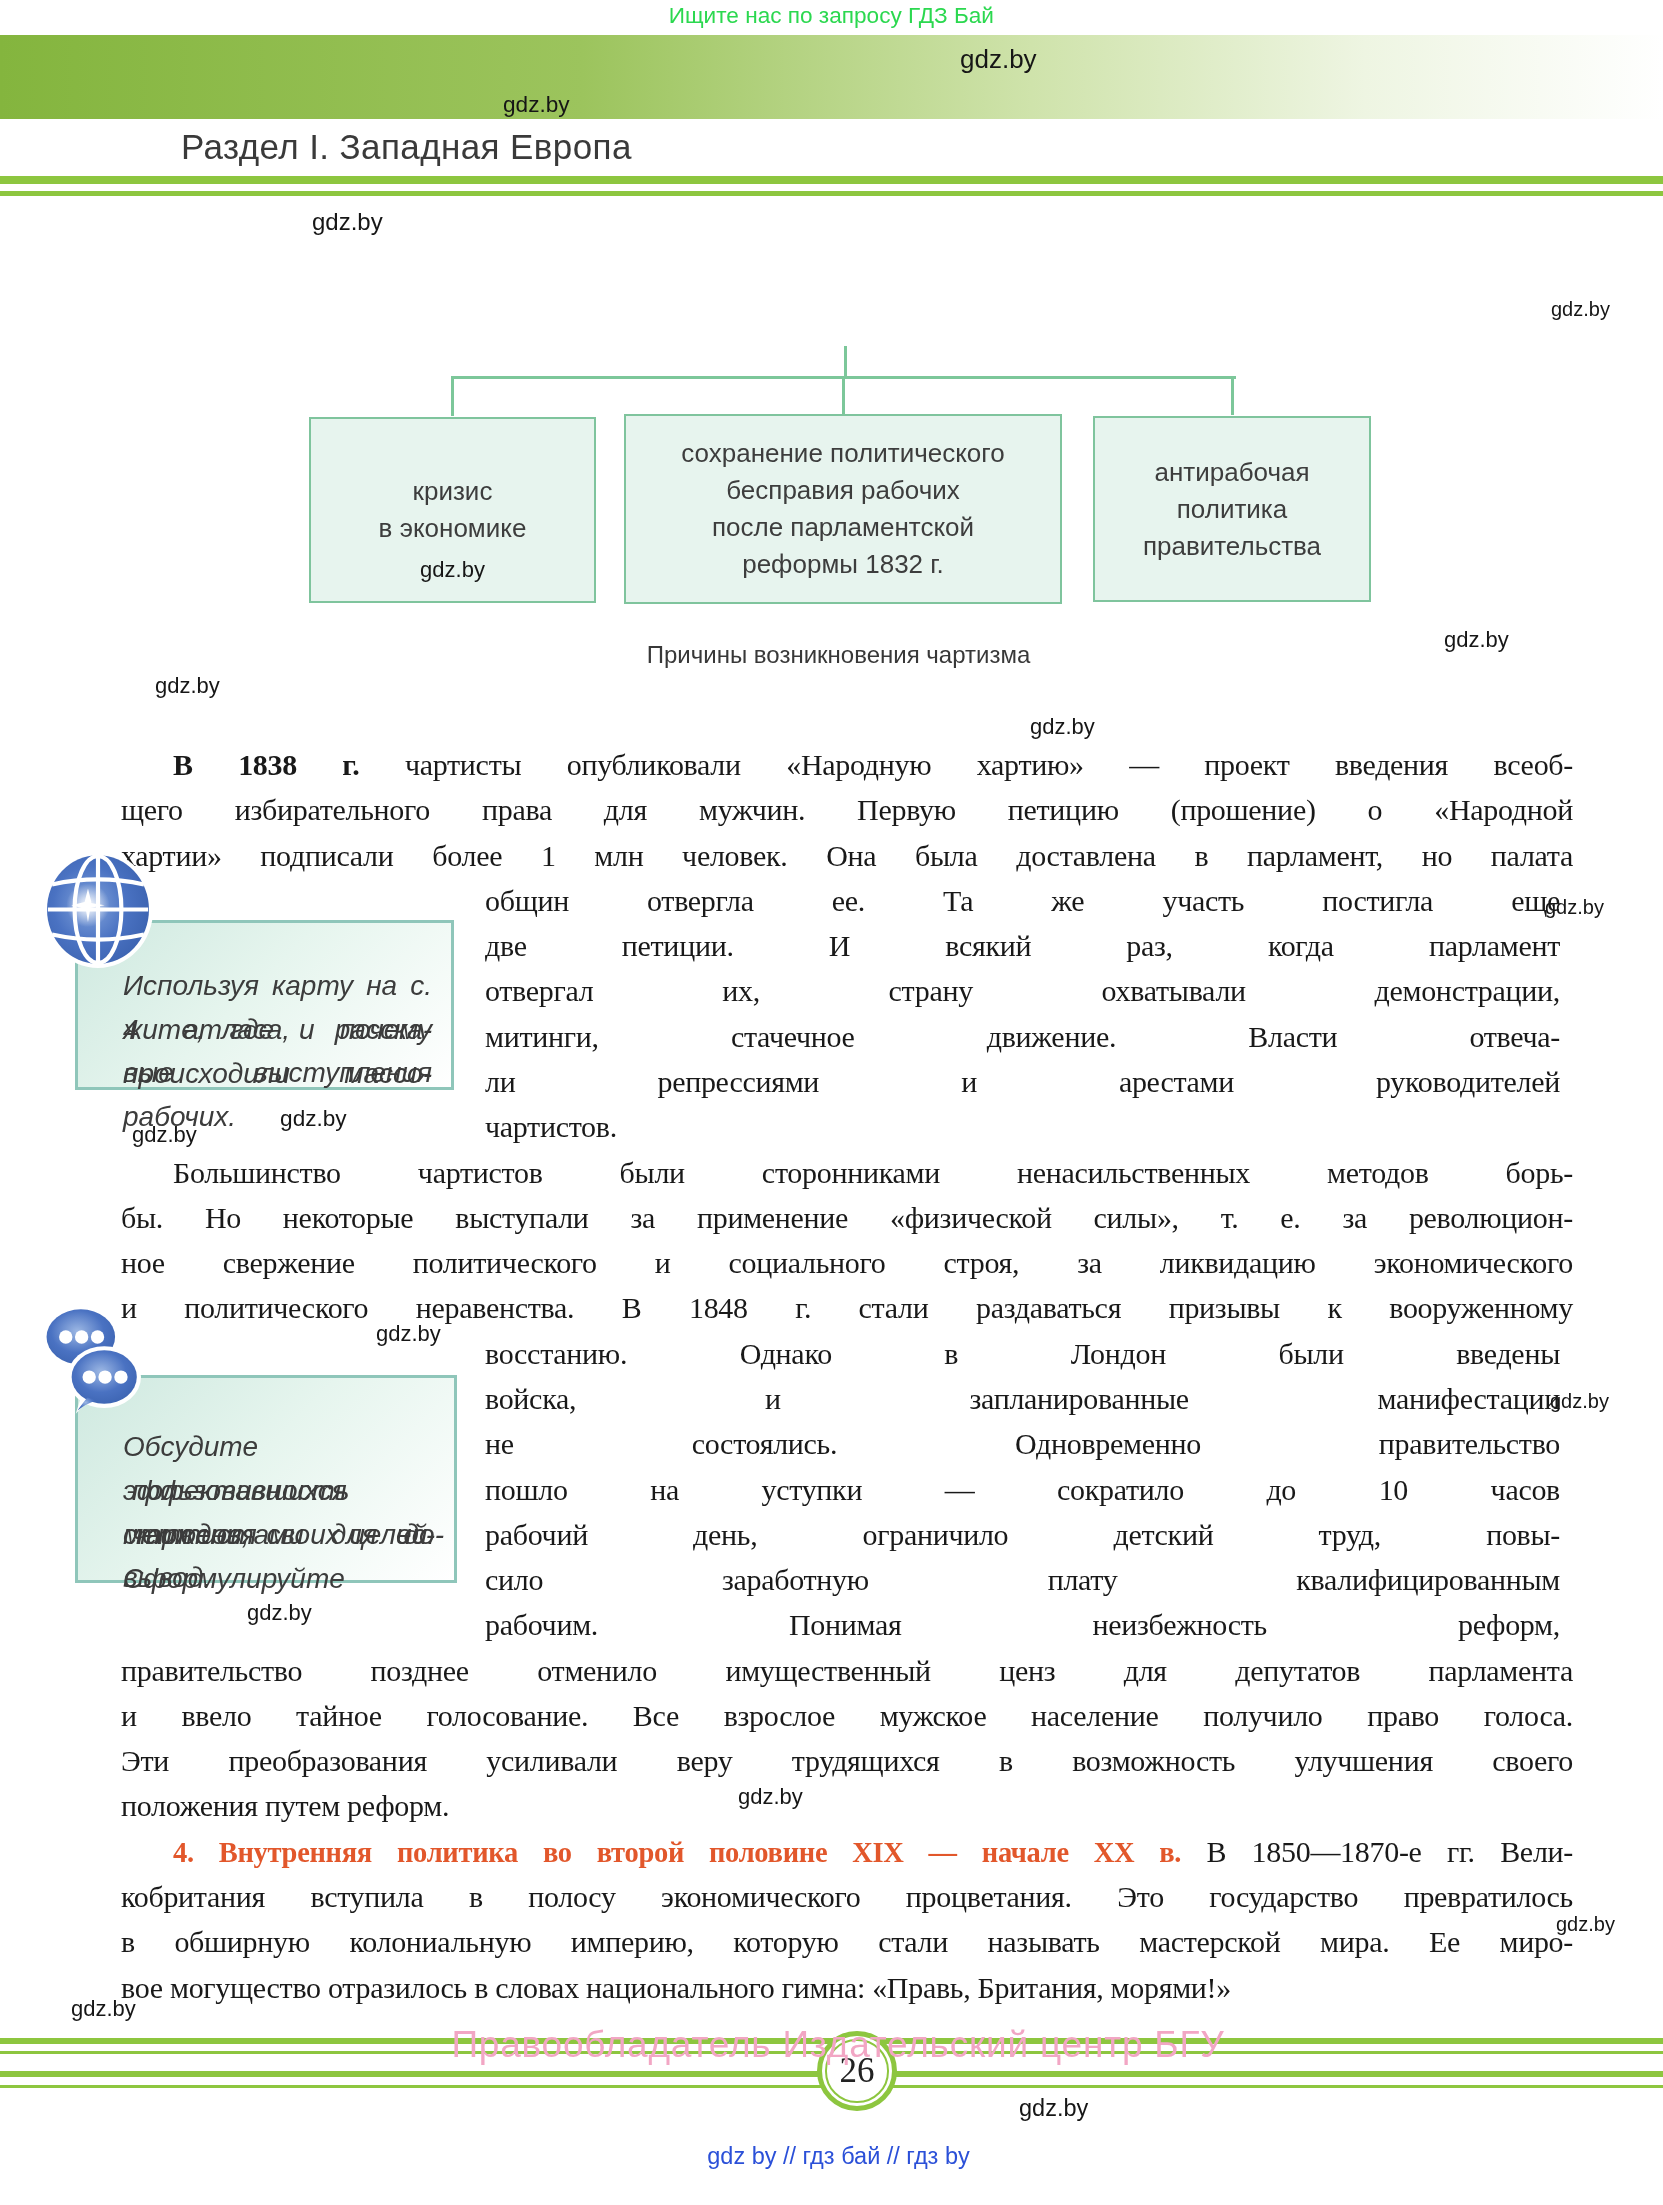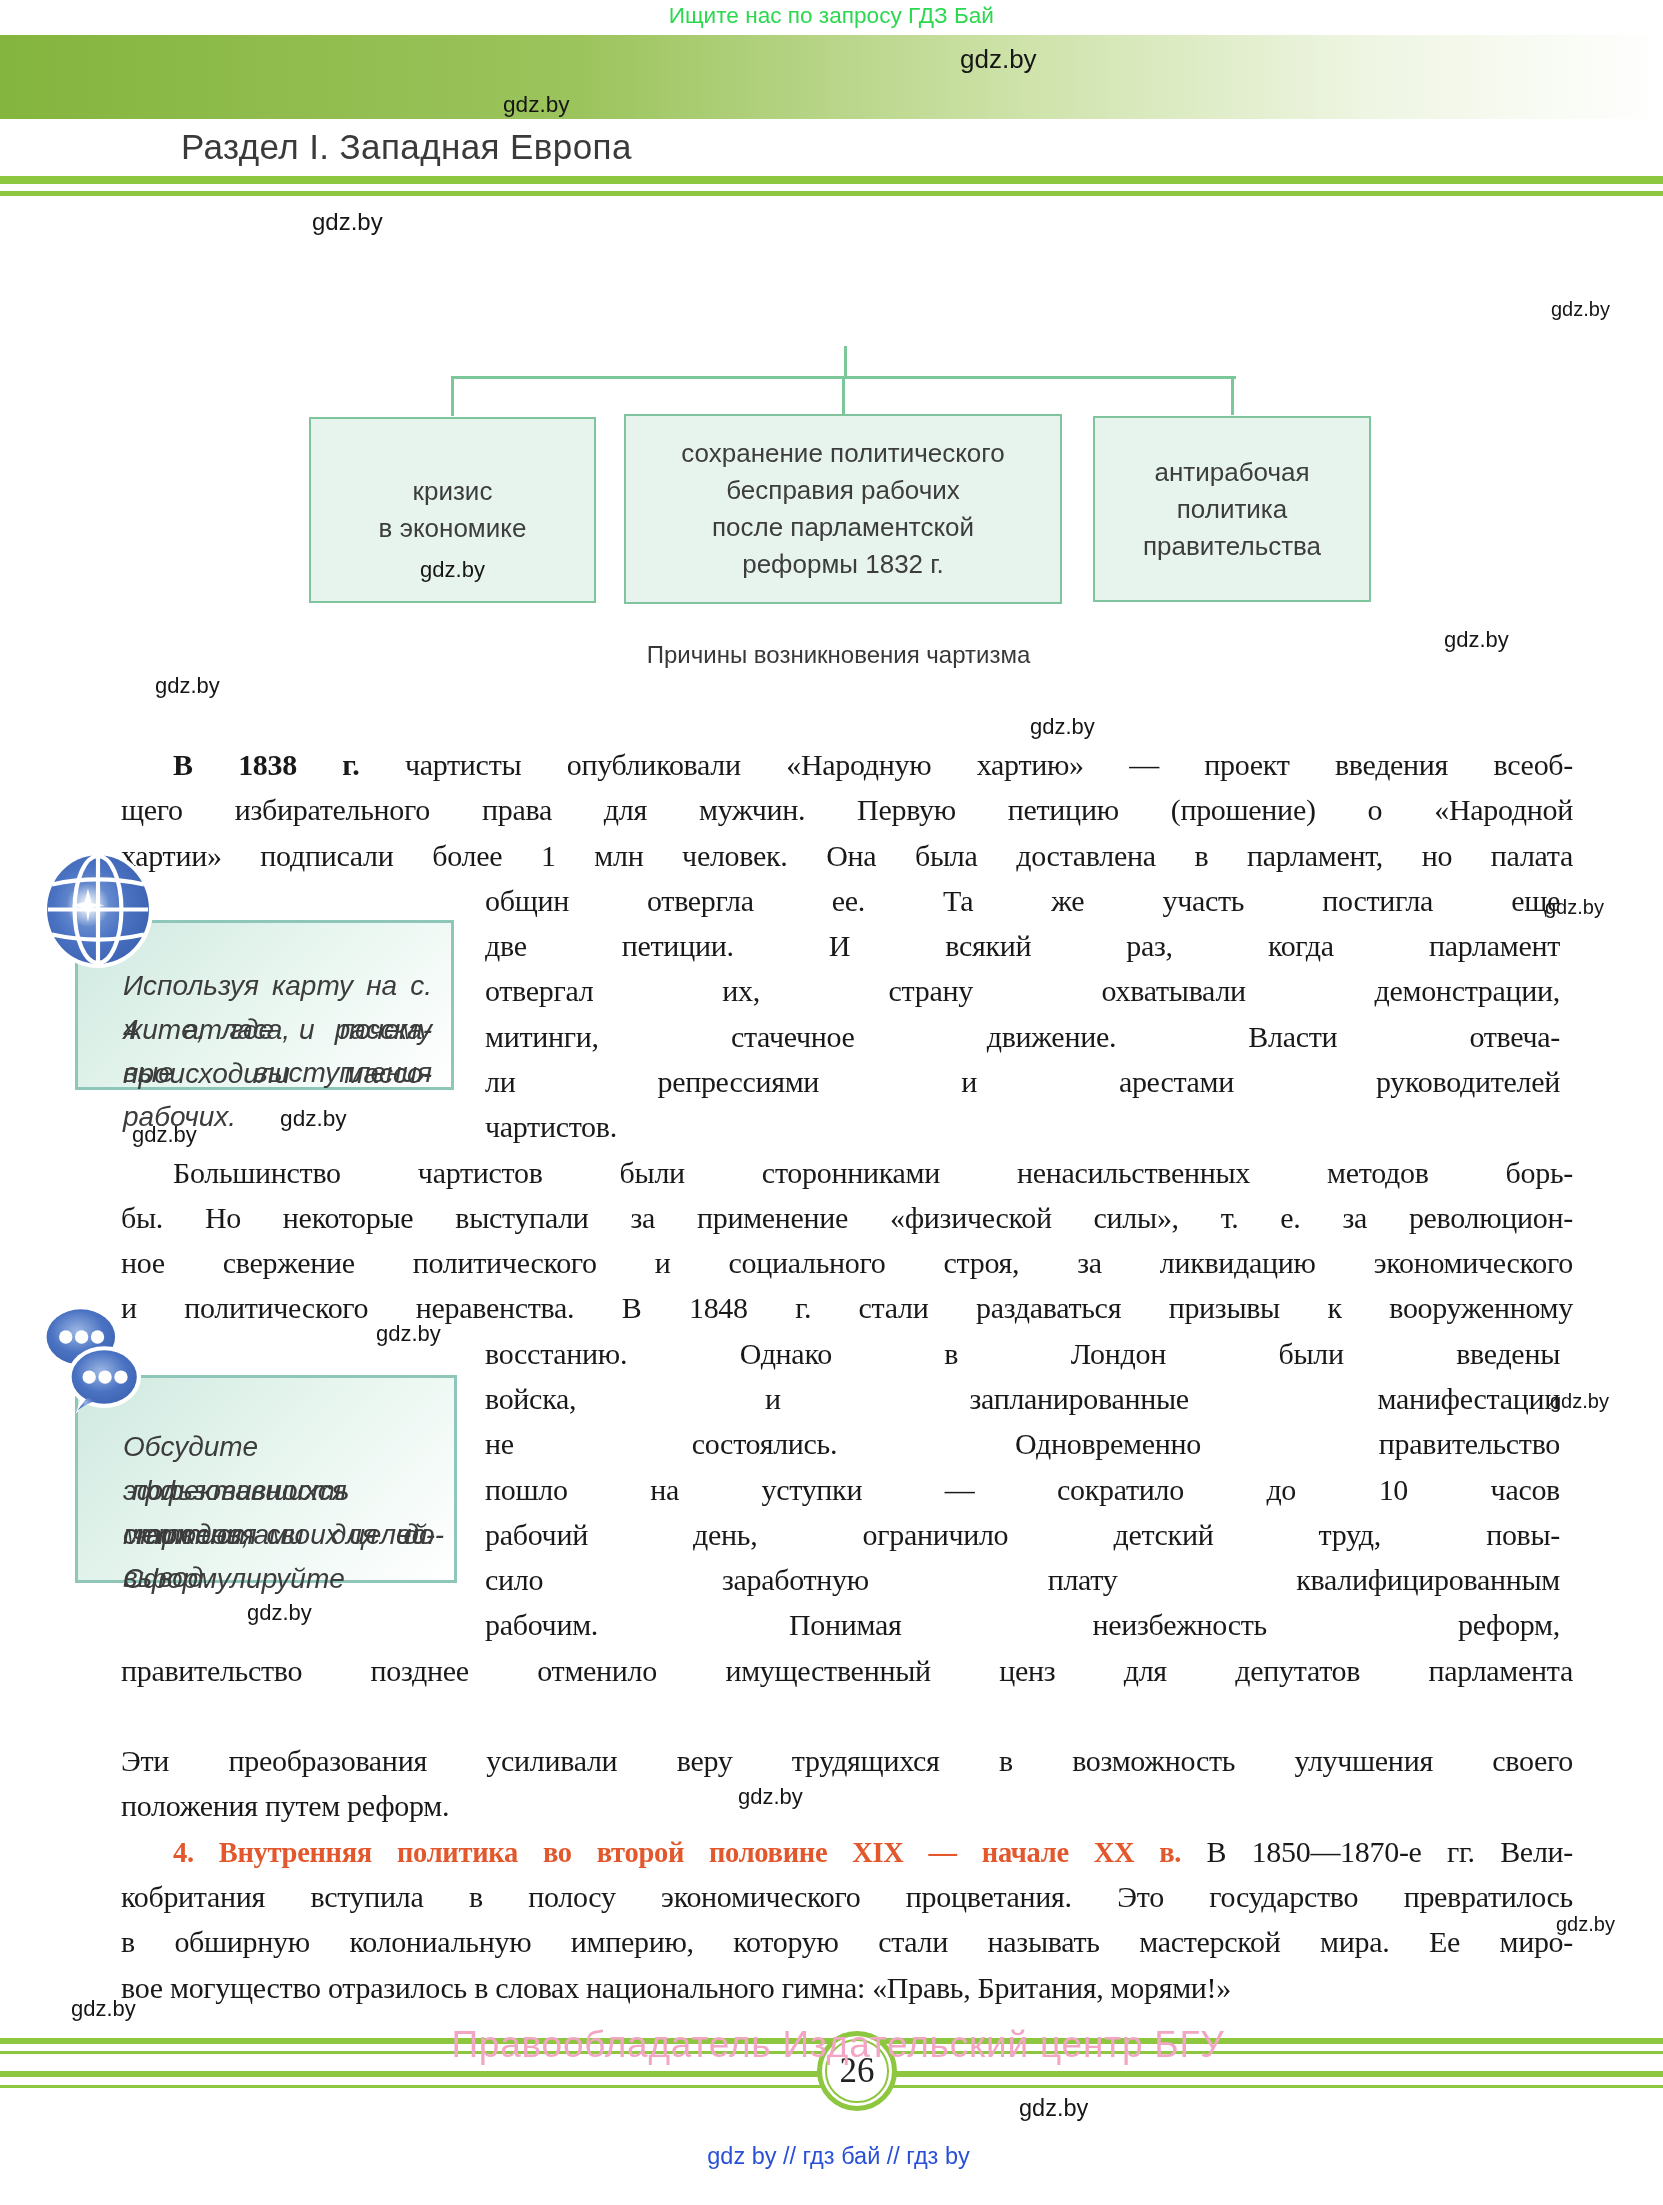--- a/index.html
+++ b/index.html
@@ -203,20 +203,21 @@
       <path d="M64 116 Q56 126 52 132 Q62 124 74 120 Z" fill="url(#bb)"></path>
       <circle cx="66" cy="92" r="8" fill="#ffffff"></circle>
       <circle cx="85" cy="92" r="8" fill="#ffffff"></circle>
       <circle cx="104" cy="92" r="8" fill="#ffffff"></circle>
     </g>
   </svg>
 
   <div class="wm" style="left:247px;top:1600px;font-size:22px;">gdz.by</div>
 
   <div class="line colL" style="top:1648px;">правительство позднее отменило имущественный ценз для депутатов парламента</div>
+  <div class="line colL" style="top:1693px;">и ввело тайное голосование. Все взрослое мужское население получило право голоса.</div>
   <div class="line colL" style="top:1738px;">Эти преобразования усиливали веру трудящихся в возможность улучшения своего</div>
   <div class="line colL end" style="top:1783px;">положения путем реформ.</div>
 
   <div class="wm" style="left:738px;top:1784px;font-size:22px;">gdz.by</div>
 
   <div class="line colL indent" style="top:1829px;"><span class="orange">4. Внутренняя политика во второй половине XIX — начале XX в.</span><span> В 1850—1870-е гг. Вели-</span></div>
   <div class="line colL" style="top:1874px;">кобритания вступила в полосу экономического процветания. Это государство превратилось</div>
   <div class="line colL" style="top:1919px;">в обширную колониальную империю, которую стали называть мастерской мира. Ее миро-</div>
   <div class="line colL end" style="top:1965px;">вое могущество отразилось в словах национального гимна: «Правь, Британия, морями!»</div>
 

